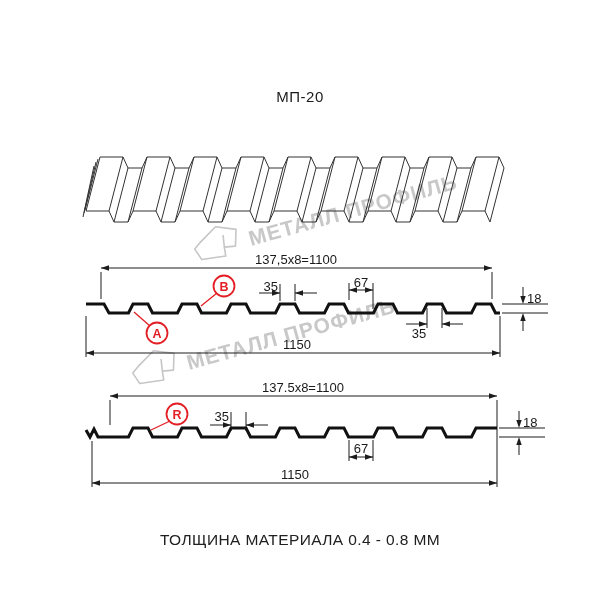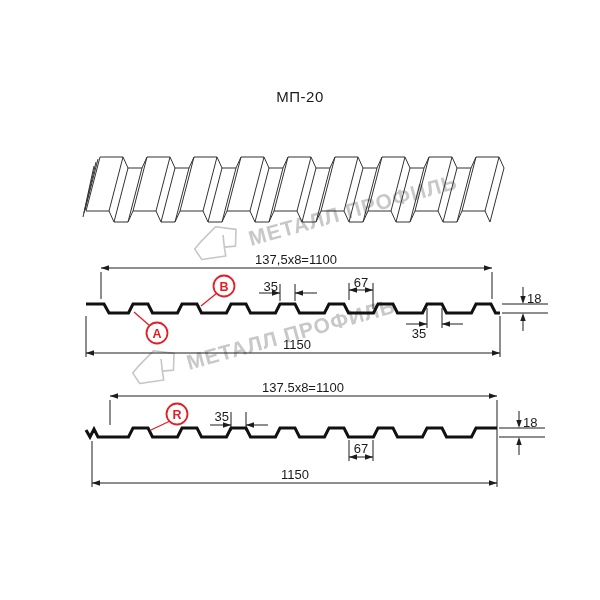--- a/index.html
+++ b/index.html
@@ -173,13 +173,14 @@
       <text class="dimtxt" x="361" y="453" text-anchor="middle">67</text>
       <text class="dimtxt" x="523" y="427" text-anchor="start">18</text>
       <text class="dimtxt" x="295" y="479" text-anchor="middle">1150</text>
 
       <line class="leader" x1="170" y1="421" x2="151" y2="430"></line>
       <circle class="marker-circle" cx="177" cy="414" r="10.5"></circle>
       <text class="marker-letter" x="177" y="418.5">R</text>
     </g>
   </svg>
 
+  <div class="footer">ТОЛЩИНА МАТЕРИАЛА 0.4 - 0.8 ММ</div>
 </div>
 
 </body></html>

